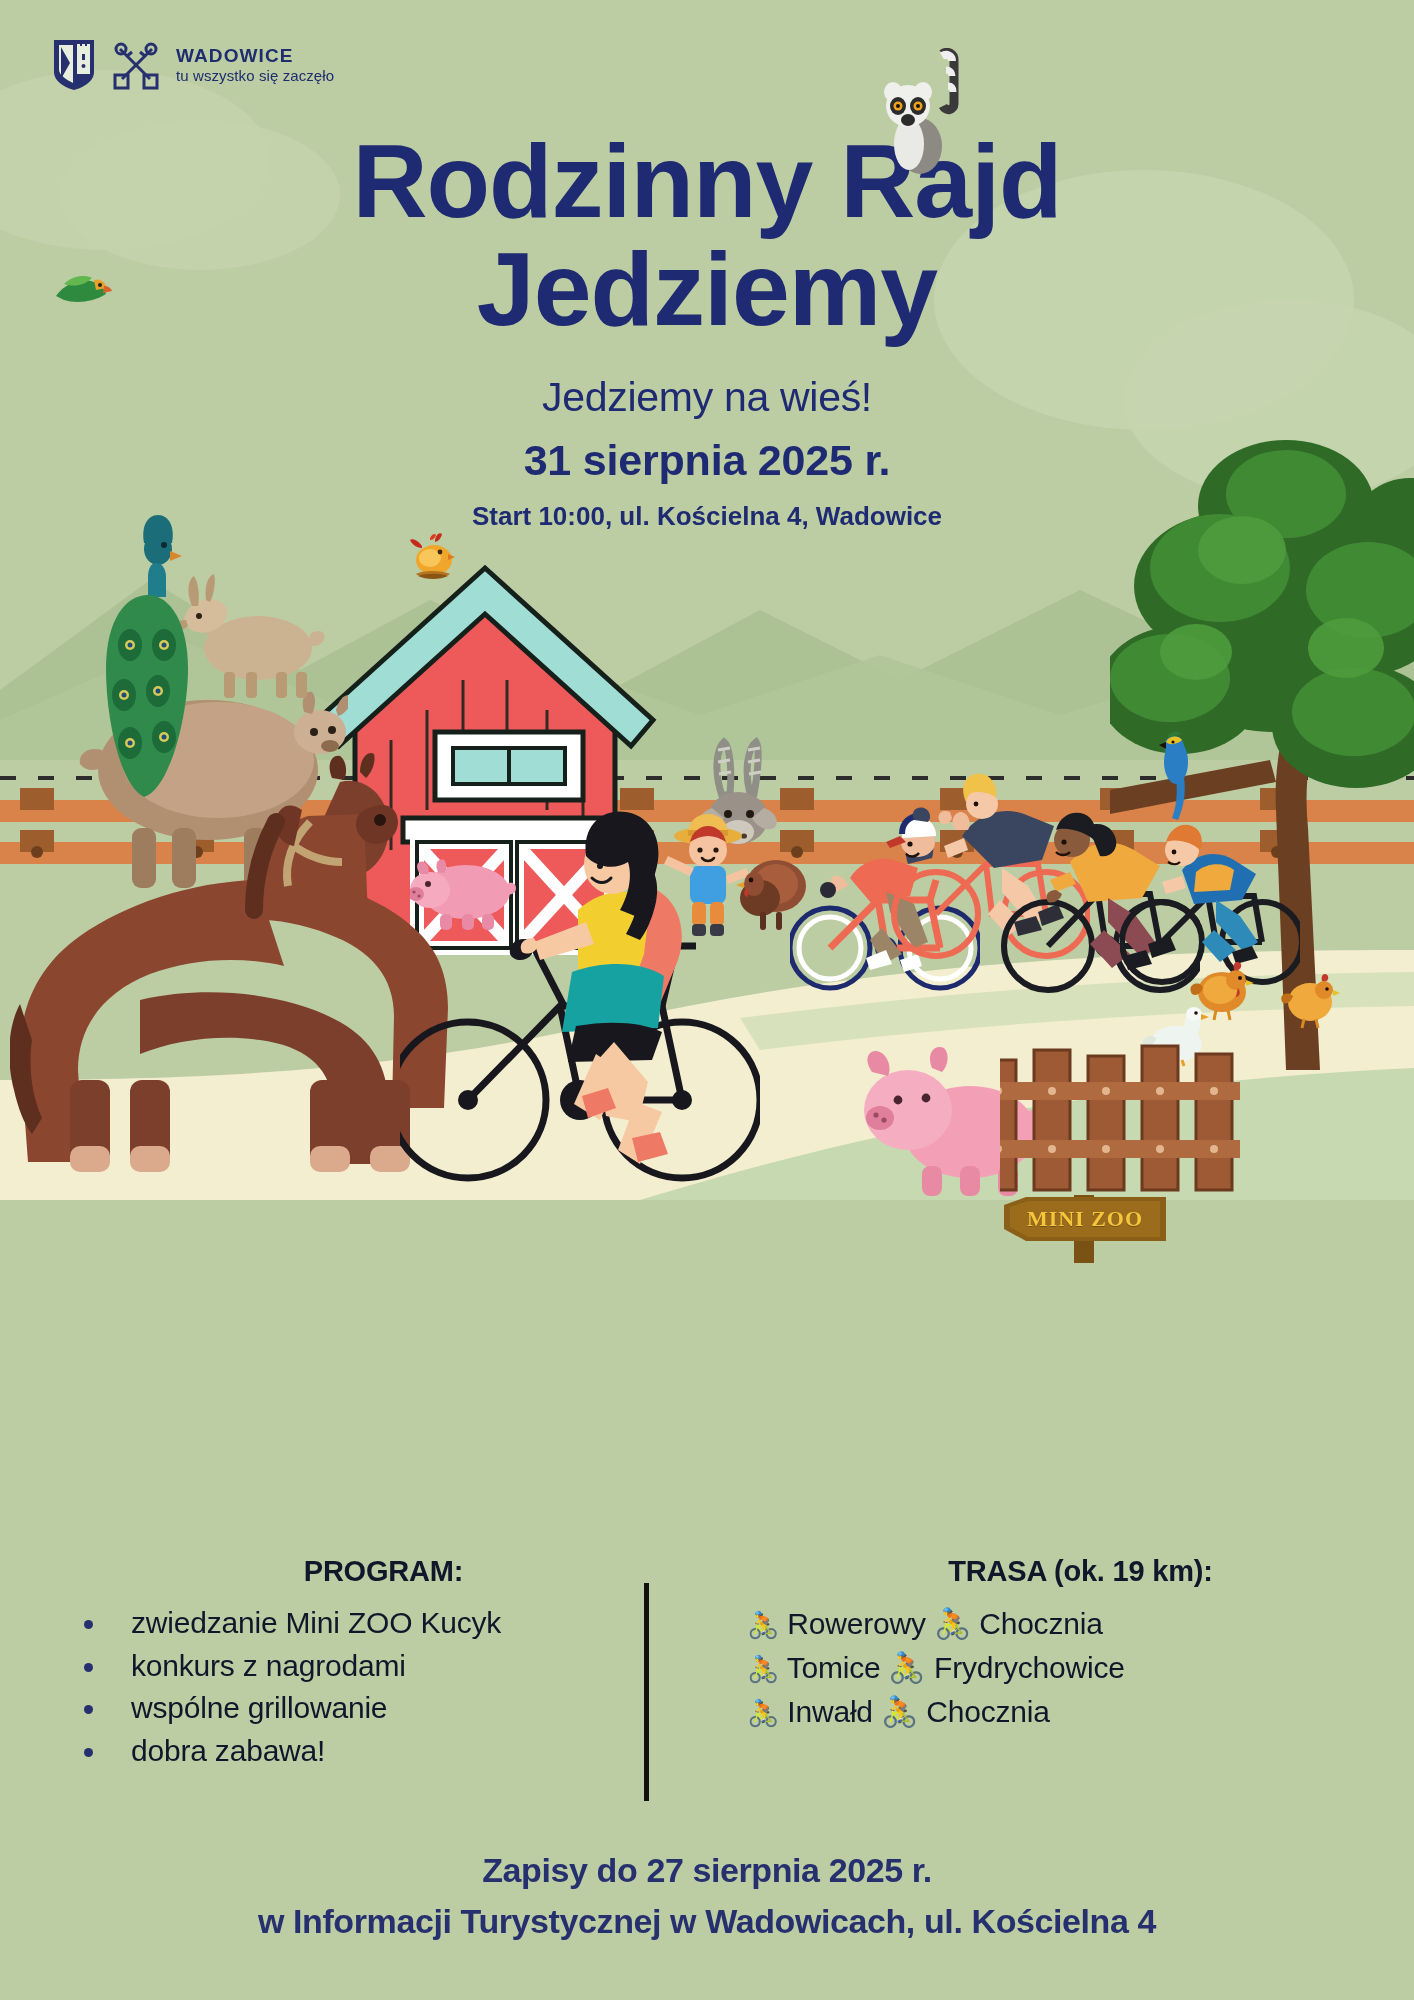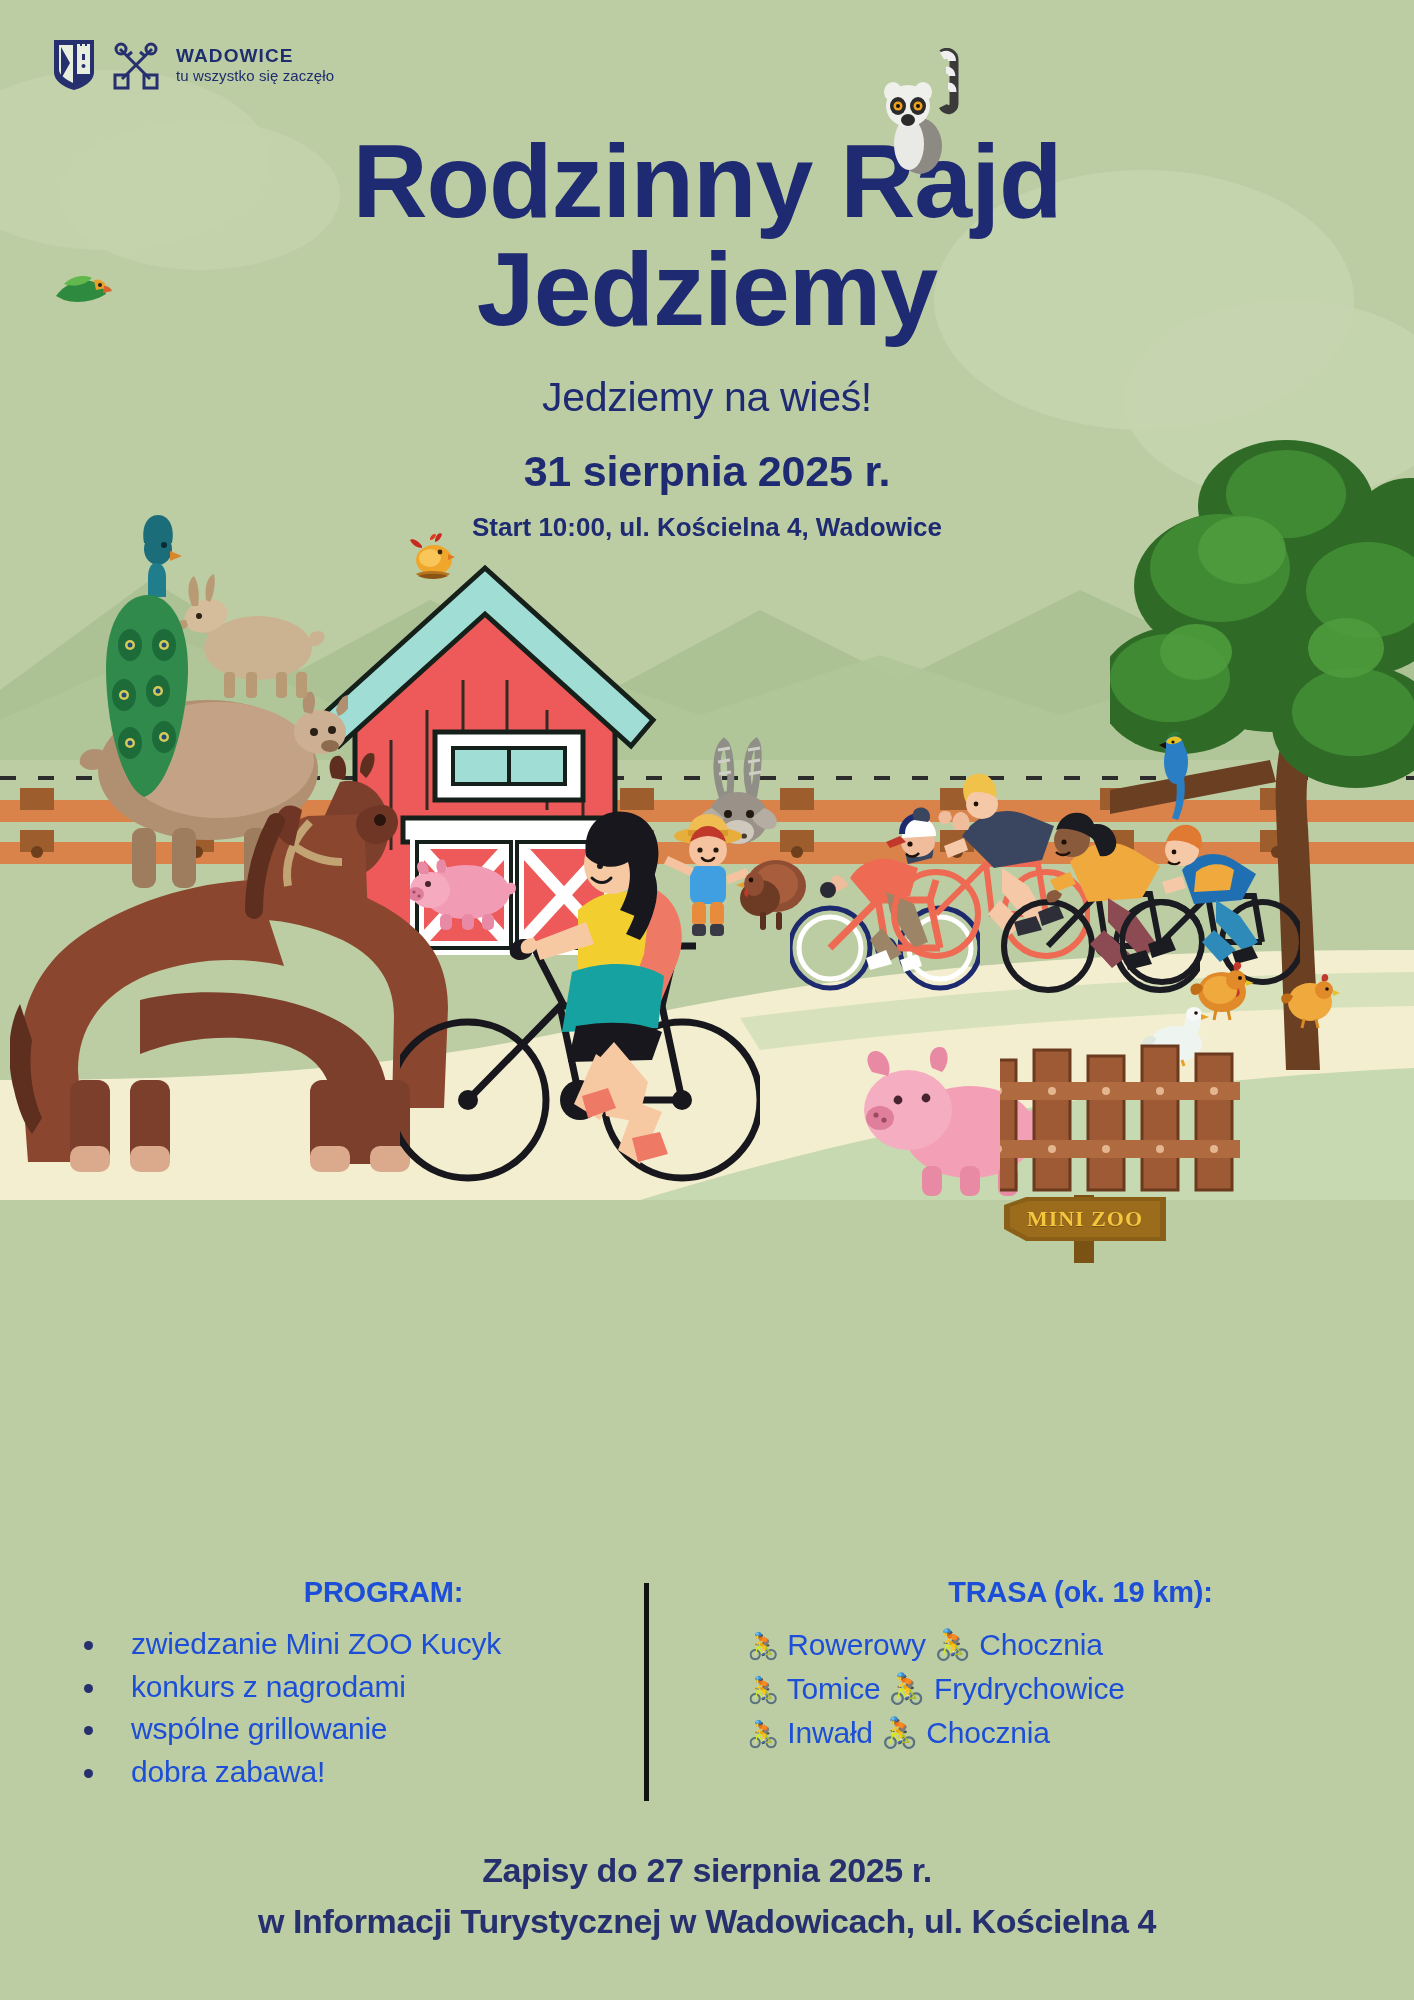--- a/index.html
+++ b/index.html
@@ -49,21 +49,21 @@
   }
   .title-l1, .title-l2 {
     font-weight:bold; font-size:104px; line-height:1.02;
     letter-spacing:-1px;
   }
   .title-l2 { margin-top:2px; }
   .subtitle {
     font-size:41px; font-weight:normal; margin-top:32px; letter-spacing:-.3px;
   }
   .date-line {
-    font-size:43px; font-weight:bold; margin-top:26px; letter-spacing:-.2px;
+    font-size:43px; font-weight:bold; margin-top:15px; letter-spacing:-.2px;
   }
   .start-line {
     font-size:26px; font-weight:bold; margin-top:16px;
   }
 
   
   .scene { position:absolute; left:0; top:520px; width:1414px; height:680px; }
 
   .hills { position:absolute; left:0; top:0; width:1414px; height:240px; }
 
@@ -86,21 +86,21 @@
     color:#f5c63c; font-family:"Liberation Serif", serif;
     font-weight:bold; font-size:22px; letter-spacing:1px;
     text-shadow:0 1px 0 rgba(0,0,0,.25);
   }
 
   
   .info {
     position:absolute; left:0; top:1555px; width:1414px; height:270px;
     display:flex; z-index:10;
   }
-  .col { flex:1 1 50%; color:#1d4ed8;margin-top:21px; }
+  .col { flex:1 1 50%; color:#0f172a; }
   .col-left  { padding-left:60px;  }
   .col-right { padding-left:40px; }
   .col-head {
     text-align:center; font-weight:bold; font-size:29px;
     margin-bottom:14px; letter-spacing:-.2px;
   }
   .col-right .col-head { text-align:center; }
   .bullets { list-style:none; }
   .bullets li {
     font-size:30px; line-height:1.42; display:flex; align-items:flex-start;

